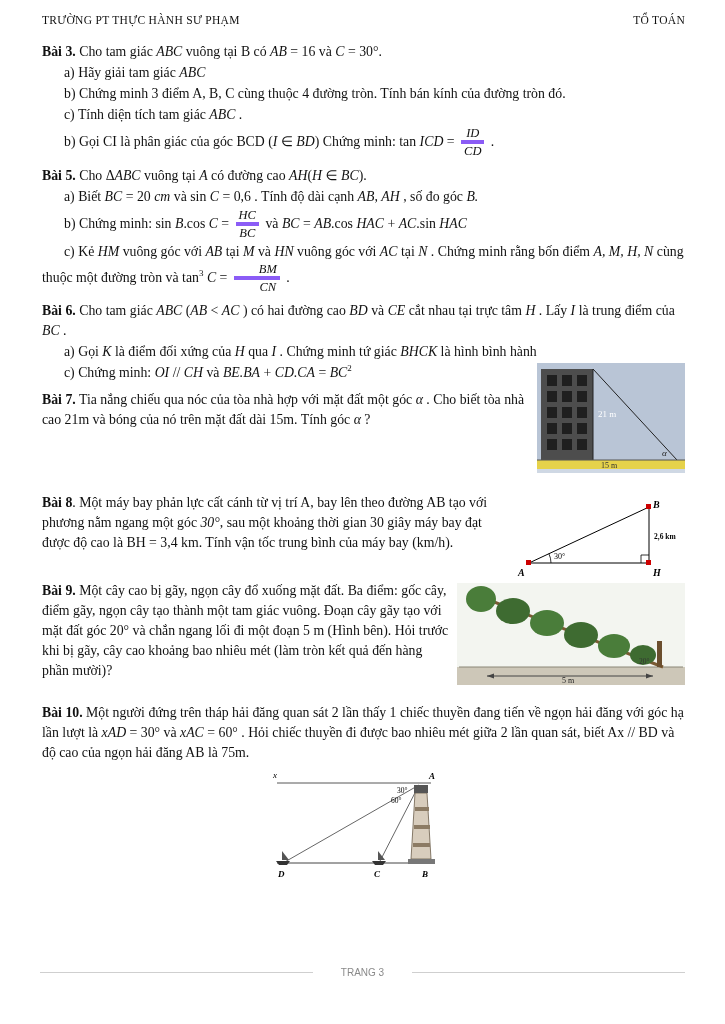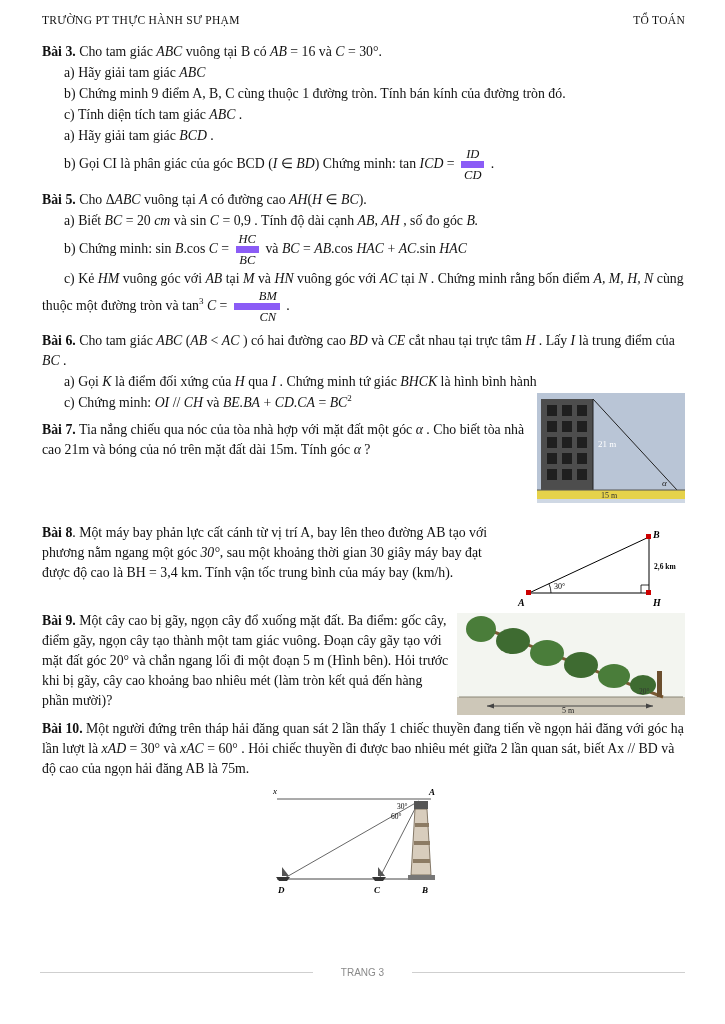--- a/index.html
+++ b/index.html
@@ -12,26 +12,26 @@
   .hdr { display:flex; justify-content:space-between; font-size:11.5px; letter-spacing:.3px; margin-bottom:16px; }
   .content { font-size:13.8px; line-height:1.45; }
   .para { margin:1px 0; }
   .prob { margin-top:7px; }
   .sub  { padding-left:22px; }
   .hang { text-indent:22px; }
   .bold { font-weight:bold;text-align:right; }
   .ital { font-style:italic; }
   sup { font-size:9px; line-height:0; }
   .frac { display:inline-block; vertical-align:middle; text-align:center; font-size:12.5px; line-height:1.15; margin:0 3px; }
-  .frac .num { display:block; padding:0 3px; border-bottom:7px solid #8b5cf6; }
+  .frac .num { display:block; padding:0 3px; border-bottom:4px solid #8b5cf6; }
   .frac .den { display:block; padding:0 3px; }
   .fig { float:right; }
   .fig7 { width:148px; height:126px; margin:0 0 4px 10px; }
   .fig8 { width:168px; height:84px; margin:2px 0 2px 8px; }
-  .fig9 { width:228px; height:102px; margin:2px 0 4px 8px;border-radius:9px; }
+  .fig9 { width:228px; height:102px; margin:2px 0 18px 8px;border-radius:9px; }
   .blk { clear:both; margin-top:9px; }
   .clear { clear:both; }
   .fig10wrap { text-align:center; margin-top:4px; }
   svg text { font-family:"Liberation Serif", serif; }
   .ftr {
     position:absolute; left:40px; right:40px; bottom:46px;
     display:flex; align-items:center; gap:28px;
     font-family:"Liberation Sans", sans-serif; font-size:10px; color:#8a8a8a;
   }
   .ftr .rule { flex:1; border-top:1px solid #cfcfcf; }
@@ -43,28 +43,27 @@
 
   <header class="hdr">
     <span>TRƯỜNG PT THỰC HÀNH SƯ PHẠM</span>
     <span>TỔ TOÁN</span>
   </header>
 
   <main class="content">
 
     <p class="para prob"><span class="bold">Bài 3.</span><span> Cho tam giác </span><span class="ital">ABC</span><span> vuông tại B có </span><span class="ital">AB</span><span> = 16 và </span><span class="ital">C</span><span> = 30°.</span></p>
     <p class="para sub"><span>a)  Hãy giải tam giác </span><span class="ital">ABC</span></p>
-    <p class="para sub"><span>b) Chứng minh 9 điểm A, B, C cùng thuộc 1 đường tròn. Tính bán kính của đường tròn đó.</span></p>
+    <p class="para sub"><span>b) Chứng minh 3 điểm A, B, C cùng thuộc 4 đường tròn. Tính bán kính của đường tròn đó.</span></p>
     <p class="para sub"><span>c) Tính diện tích tam giác </span><span class="ital">ABC</span><span> .</span></p>
 
-    <p class="para sub"><span>a) Hãy giải tam giác </span><span class="ital">BCD</span><span> .</span></p>
     <p class="para sub"><span>b) Gọi CI là phân giác của góc BCD </span><span>(</span><span class="ital">I</span><span> ∈ </span><span class="ital">BD</span><span>) </span><span>Chứng minh: tan </span><span class="ital">ICD</span><span> = </span><span class="frac ital"><span class="num">ID</span><span class="den">CD</span></span><span> .</span></p>
 
     <p class="para prob"><span class="bold">Bài 5.</span><span> Cho Δ</span><span class="ital">ABC</span><span> vuông tại </span><span class="ital">A</span><span> có đường cao </span><span class="ital">AH</span><span>(</span><span class="ital">H</span><span> ∈ </span><span class="ital">BC</span><span>).</span></p>
-    <p class="para sub"><span>a) Biết </span><span class="ital">BC</span><span> = 20 </span><span class="ital">cm</span><span> và sin </span><span class="ital">C</span><span> = 0,9</span><span> . Tính độ dài cạnh </span><span class="ital">AB</span><span>,  </span><span class="ital">AH</span><span> , số đo góc </span><span class="ital">B.</span></p>
+    <p class="para sub"><span>a) Biết </span><span class="ital">BC</span><span> = 20 </span><span class="ital">cm</span><span> và sin </span><span class="ital">C</span><span> = 0,6</span><span> . Tính độ dài cạnh </span><span class="ital">AB</span><span>,  </span><span class="ital">AH</span><span> , số đo góc </span><span class="ital">B.</span></p>
     <p class="para sub"><span>b) Chứng minh: sin </span><span class="ital">B</span><span>.cos </span><span class="ital">C</span><span> = </span><span class="frac ital"><span class="num">HC</span><span class="den">BC</span></span><span> và </span><span class="ital">BC</span><span> = </span><span class="ital">AB</span><span>.cos </span><span class="ital">HAC</span><span> + </span><span class="ital">AC</span><span>.sin </span><span class="ital">HAC</span></p>
     <p class="para hang"><span>c) Kẻ </span><span class="ital">HM</span><span> vuông góc với </span><span class="ital">AB</span><span> tại </span><span class="ital">M</span><span> và </span><span class="ital">HN</span><span> vuông góc với </span><span class="ital">AC</span><span> tại </span><span class="ital">N</span><span> . Chứng minh rằng bốn điểm </span><span class="ital">A, M, H, N</span><span> cùng thuộc một đường tròn và tan</span><sup>3</sup><span class="ital"> C</span><span> = </span><span class="frac ital"><span class="num">BM</span><span class="den">CN</span></span><span> .</span></p>
 
     <p class="para prob"><span class="bold">Bài 6.</span><span> Cho tam giác </span><span class="ital">ABC</span><span> (</span><span class="ital">AB</span><span> &lt; </span><span class="ital">AC</span><span> ) có hai đường cao </span><span class="ital">BD</span><span> và </span><span class="ital">CE</span><span> cắt nhau tại trực tâm </span><span class="ital">H</span><span> . Lấy </span><span class="ital">I</span><span> là trung điểm của </span><span class="ital">BC</span><span> .</span></p>
     <p class="para sub"><span>a)  Gọi </span><span class="ital">K</span><span> là điểm đối xứng của </span><span class="ital">H</span><span> qua </span><span class="ital">I</span><span> . Chứng minh tứ giác </span><span class="ital">BHCK</span><span> là hình bình hành</span></p>
 
     <div class="fig fig7">
       <svg width="148" height="110" viewBox="0 0 148 110">
         <rect width="148" height="110" fill="#b9c5d6"></rect>
         <rect x="0" y="97" width="148" height="9" fill="#e6d24a"></rect>

